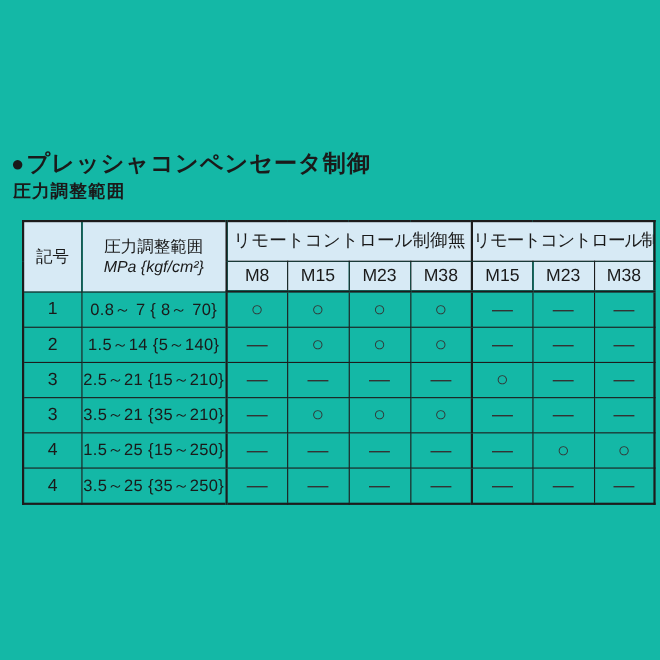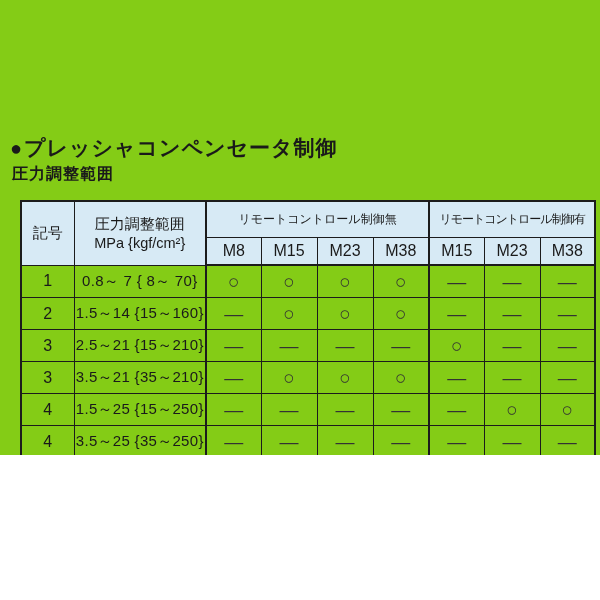--- a/index.html
+++ b/index.html
@@ -9,22 +9,22 @@
   }
   body {
     width: 600px;
     height: 600px;
     font-family: "Liberation Sans", "DejaVu Sans", sans-serif;
     color: var(--text, #1a1a1a);
   }
   .page {
     position: relative;
     width: 600px;
-    height: 455px;
-    background: #84cc16;
+    height: 600px;
+    background: #14b8a6;
     overflow: hidden;
   }
   .title {
     position: absolute;
     left: 10px;
     top: 134px;
     margin: 0;
     font-size: 21px;
     font-weight: bold;
     letter-spacing: 1px;
@@ -60,36 +60,37 @@
     padding: 0;
     overflow: hidden;
     white-space: nowrap;
   }
   thead th {
     background: var(--header-bg, #d7eaf5);
     font-weight: normal;
   }
   tr.group-row th {
     height: 35px;
-    font-size: 12px;
+    font-size: 16px;
   }
   tr.group-row th.rowspan-head {
     font-size: 15px;
   }
   th.group-with {
     font-size: 13.5px;
     letter-spacing: -1px;
   }
   tr.model-row th {
     height: 26px;
     font-size: 16px;
     border-bottom: 2px solid var(--border, #1c1c1c);
   }
   th.range-head .line2 {
     font-size: 14.5px;
+    font-style: italic;
   }
   tbody td {
     height: 31px;
     font-size: 16px;
   }
   td.range-cell {
     text-align: left;
     padding-left: 7px;
     font-size: 15px;
     letter-spacing: 0.3px;
@@ -152,21 +153,21 @@
         <td class="mark-cell thick-left">○</td>
         <td class="mark-cell">○</td>
         <td class="mark-cell">○</td>
         <td class="mark-cell">○</td>
         <td class="mark-cell thick-left">—</td>
         <td class="mark-cell">—</td>
         <td class="mark-cell">—</td>
       </tr>
       <tr>
         <td>2</td>
-        <td class="range-cell">1.5～14 {15～160}</td>
+        <td class="range-cell">1.5～14 {5～140}</td>
         <td class="mark-cell thick-left">—</td>
         <td class="mark-cell">○</td>
         <td class="mark-cell">○</td>
         <td class="mark-cell">○</td>
         <td class="mark-cell thick-left">—</td>
         <td class="mark-cell">—</td>
         <td class="mark-cell">—</td>
       </tr>
       <tr>
         <td>3</td>

